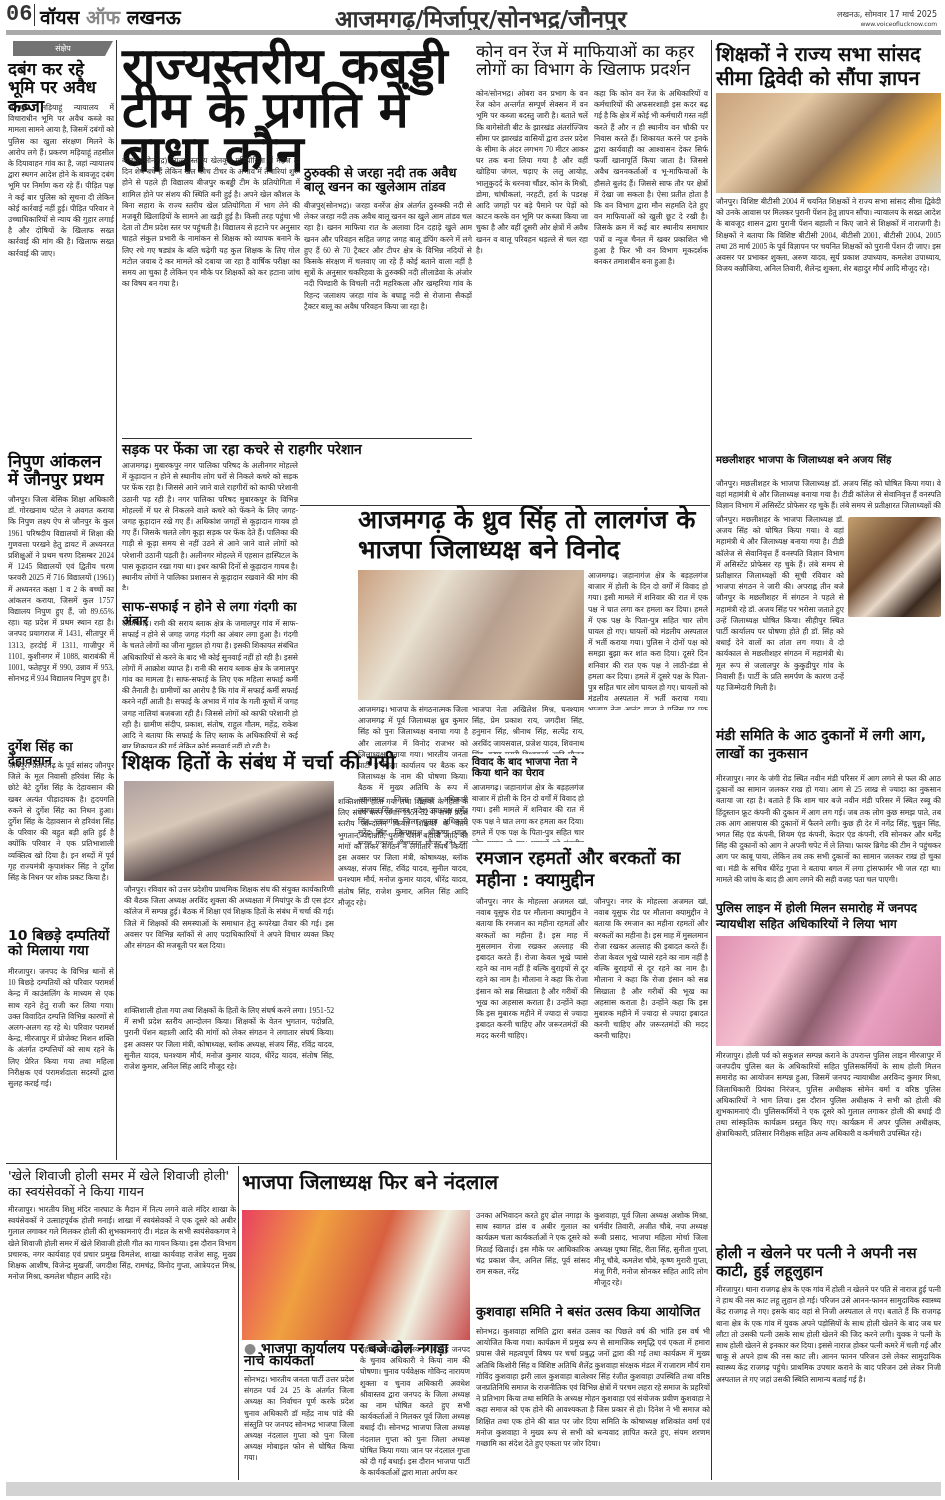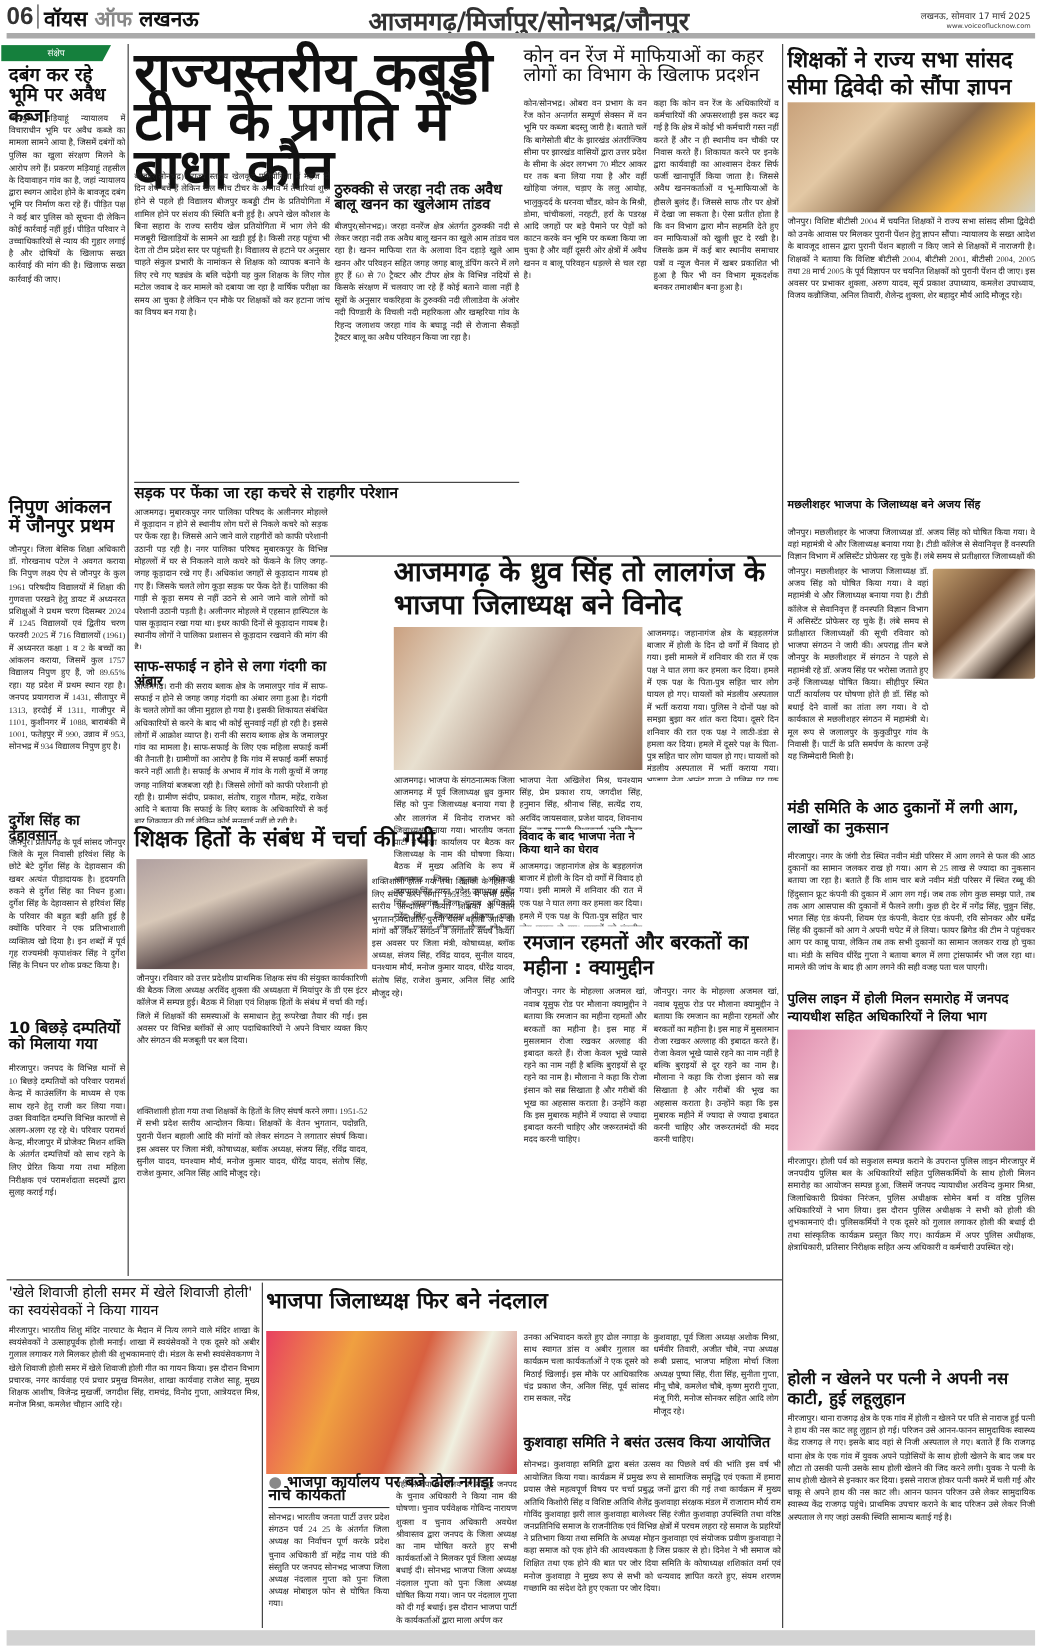--- a/index.html
+++ b/index.html
@@ -1,31 +1,31 @@
 <!DOCTYPE html>
 <html><head>
 <meta charset="utf-8">
 <style>
 *{box-sizing:border-box;margin:0;padding:0}
 body{width:945px;height:1500px;background:#fff;font-family:"DejaVu Sans",sans-serif;color:#111;overflow:hidden;position:relative}
 .abs{position:absolute}
 .masthead{top:0;left:0;width:945px;height:32px}
-.pgno{left:6px;top:2px;font-size:22px;font-weight:bold;color:#333;font-family:Liberation Sans, sans-serif}
+.pgno{left:6px;top:2px;font-size:22px;font-weight:bold;color:#333;font-family:Liberation Mono, monospace}
 .paper{left:40px;top:4px;font-size:19px;font-weight:bold}
 .paper .mid{color:#888}
 .region{left:335px;top:2px;font-size:23px;font-weight:bold;color:#333}
 .date{right:8px;top:8px;font-size:8px;color:#333}
 .url{right:8px;top:20px;font-size:6px;color:#333}
 .rule{top:30px;left:6px;width:935px;height:5px;background:#aaa}
 .hl{font-weight:bold;line-height:1.08;color:#111}
 .body{font-size:7.6px;line-height:11.2px;color:#222;text-align:justify;overflow:hidden;font-family:Liberation Serif, serif}
 .vline{width:1px;background:#333}
 .hline{height:1px;background:#333}
 .photo{overflow:hidden}
-.sankshep{left:1px;top:41px;width:100px;height:15px;background:#15803d;color:#fff;font-size:8px;text-align:center;line-height:15px;clip-path:polygon(0 0,100% 0,92% 100%,0 100%)}
+.sankshep{left:13px;top:41px;width:100px;height:15px;background:#737373;color:#fff;font-size:8px;text-align:center;line-height:15px;clip-path:polygon(0 0,100% 0,92% 100%,0 100%)}
 .ph1{background:linear-gradient(135deg,#c9a27b 0%,#e3c8a4 30%,#8a6a4a 55%,#f0b040 75%,#d4d0c0 100%)}
 .ph2{background:linear-gradient(120deg,#caa080 0%,#e8e0d0 30%,#b8a090 55%,#d0b8a0 75%,#90705a 100%)}
 .ph3{background:linear-gradient(160deg,#b0a0a0 0%,#d8c8b8 35%,#605050 60%,#c09080 100%)}
 .ph4{background:linear-gradient(135deg,#c4a070 0%,#6d4a30 40%,#e8d8c8 60%,#3a2a20 80%,#a08060 100%)}
 .ph5{background:linear-gradient(120deg,#e090b0 0%,#f4c0d0 30%,#906070 50%,#e8a0c0 70%,#d080a0 100%)}
 .ph6{background:linear-gradient(110deg,#e84060 0%,#f0a040 30%,#d86040 55%,#f0f0e0 75%,#c85050 100%)}
 .caption{font-size:9px;font-weight:bold}
 .bottomband{left:6px;top:1482px;width:935px;height:14px;background:#d3d3d3}
 </style>
 </head>

